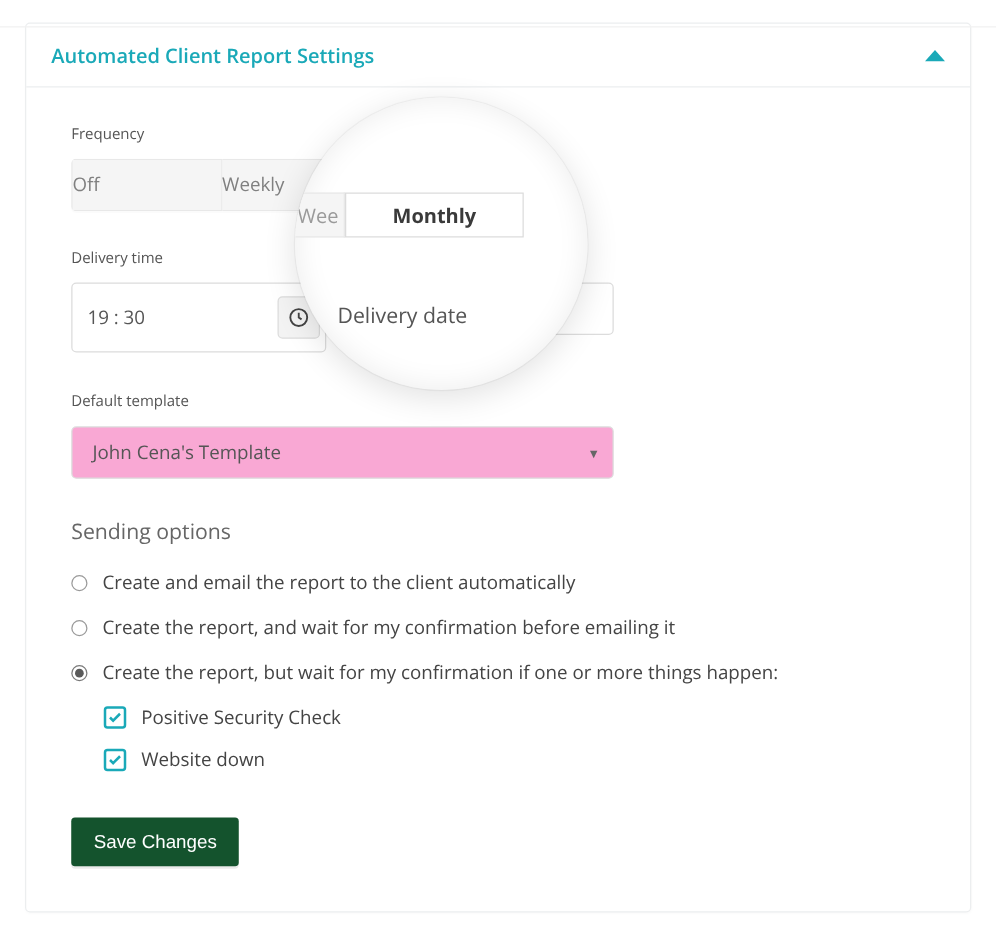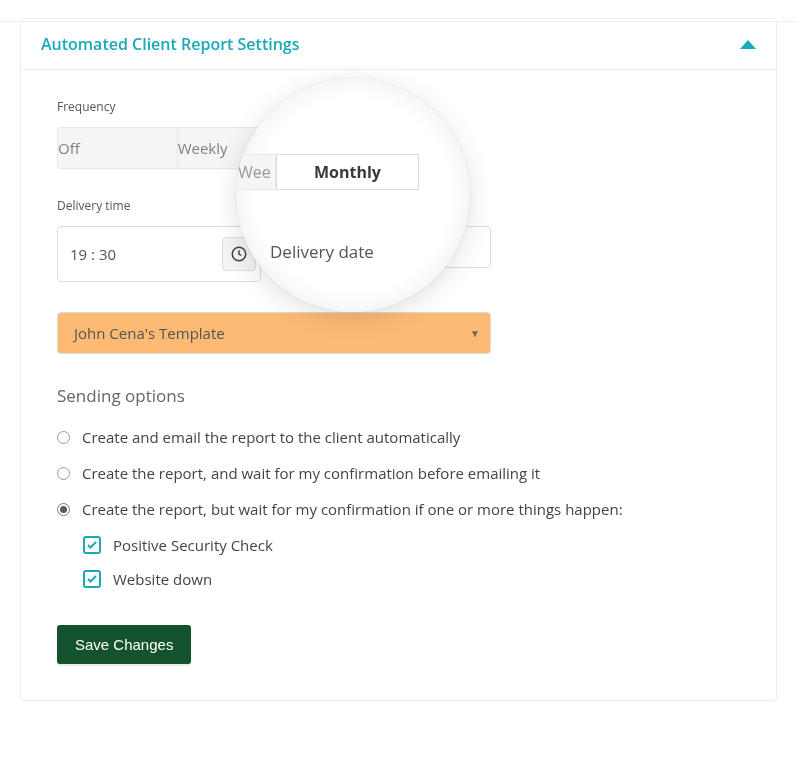--- a/index.html
+++ b/index.html
@@ -115,21 +115,21 @@
       border: 1px solid #dcdcdc;
       border-radius: 4px;
       background: #fff;
     }
     .select-wrap {
       position: relative;
       width: 434px;
       height: 42px;
       border: 1px solid #dcdcdc;
       border-radius: 4px;
-      background: #fdba74;
+      background: #f9a8d4;
       display: flex;
       align-items: center;
       padding: 0 34px 0 16px;
       margin-bottom: 30px;
       cursor: pointer;
     }
     .select-text {
       font-size: 15px;
       color: #555;
     }
@@ -326,20 +326,21 @@
               </svg>
             </div>
           </div>
         </div>
         <div class="col">
           <div class="field-label">Delivery date</div>
           <div class="date-input-wrap"></div>
         </div>
       </div>
 
+      <div class="field-label">Default template</div>
       <div class="select-wrap">
         <span class="select-text">John Cena's Template</span>
         <span class="select-arrow">▼</span>
       </div>
 
       <div class="section-title">Sending options</div>
 
       <div class="radio-row">
         <div class="radio"></div>
         <span>Create and email the report to the client automatically</span>

